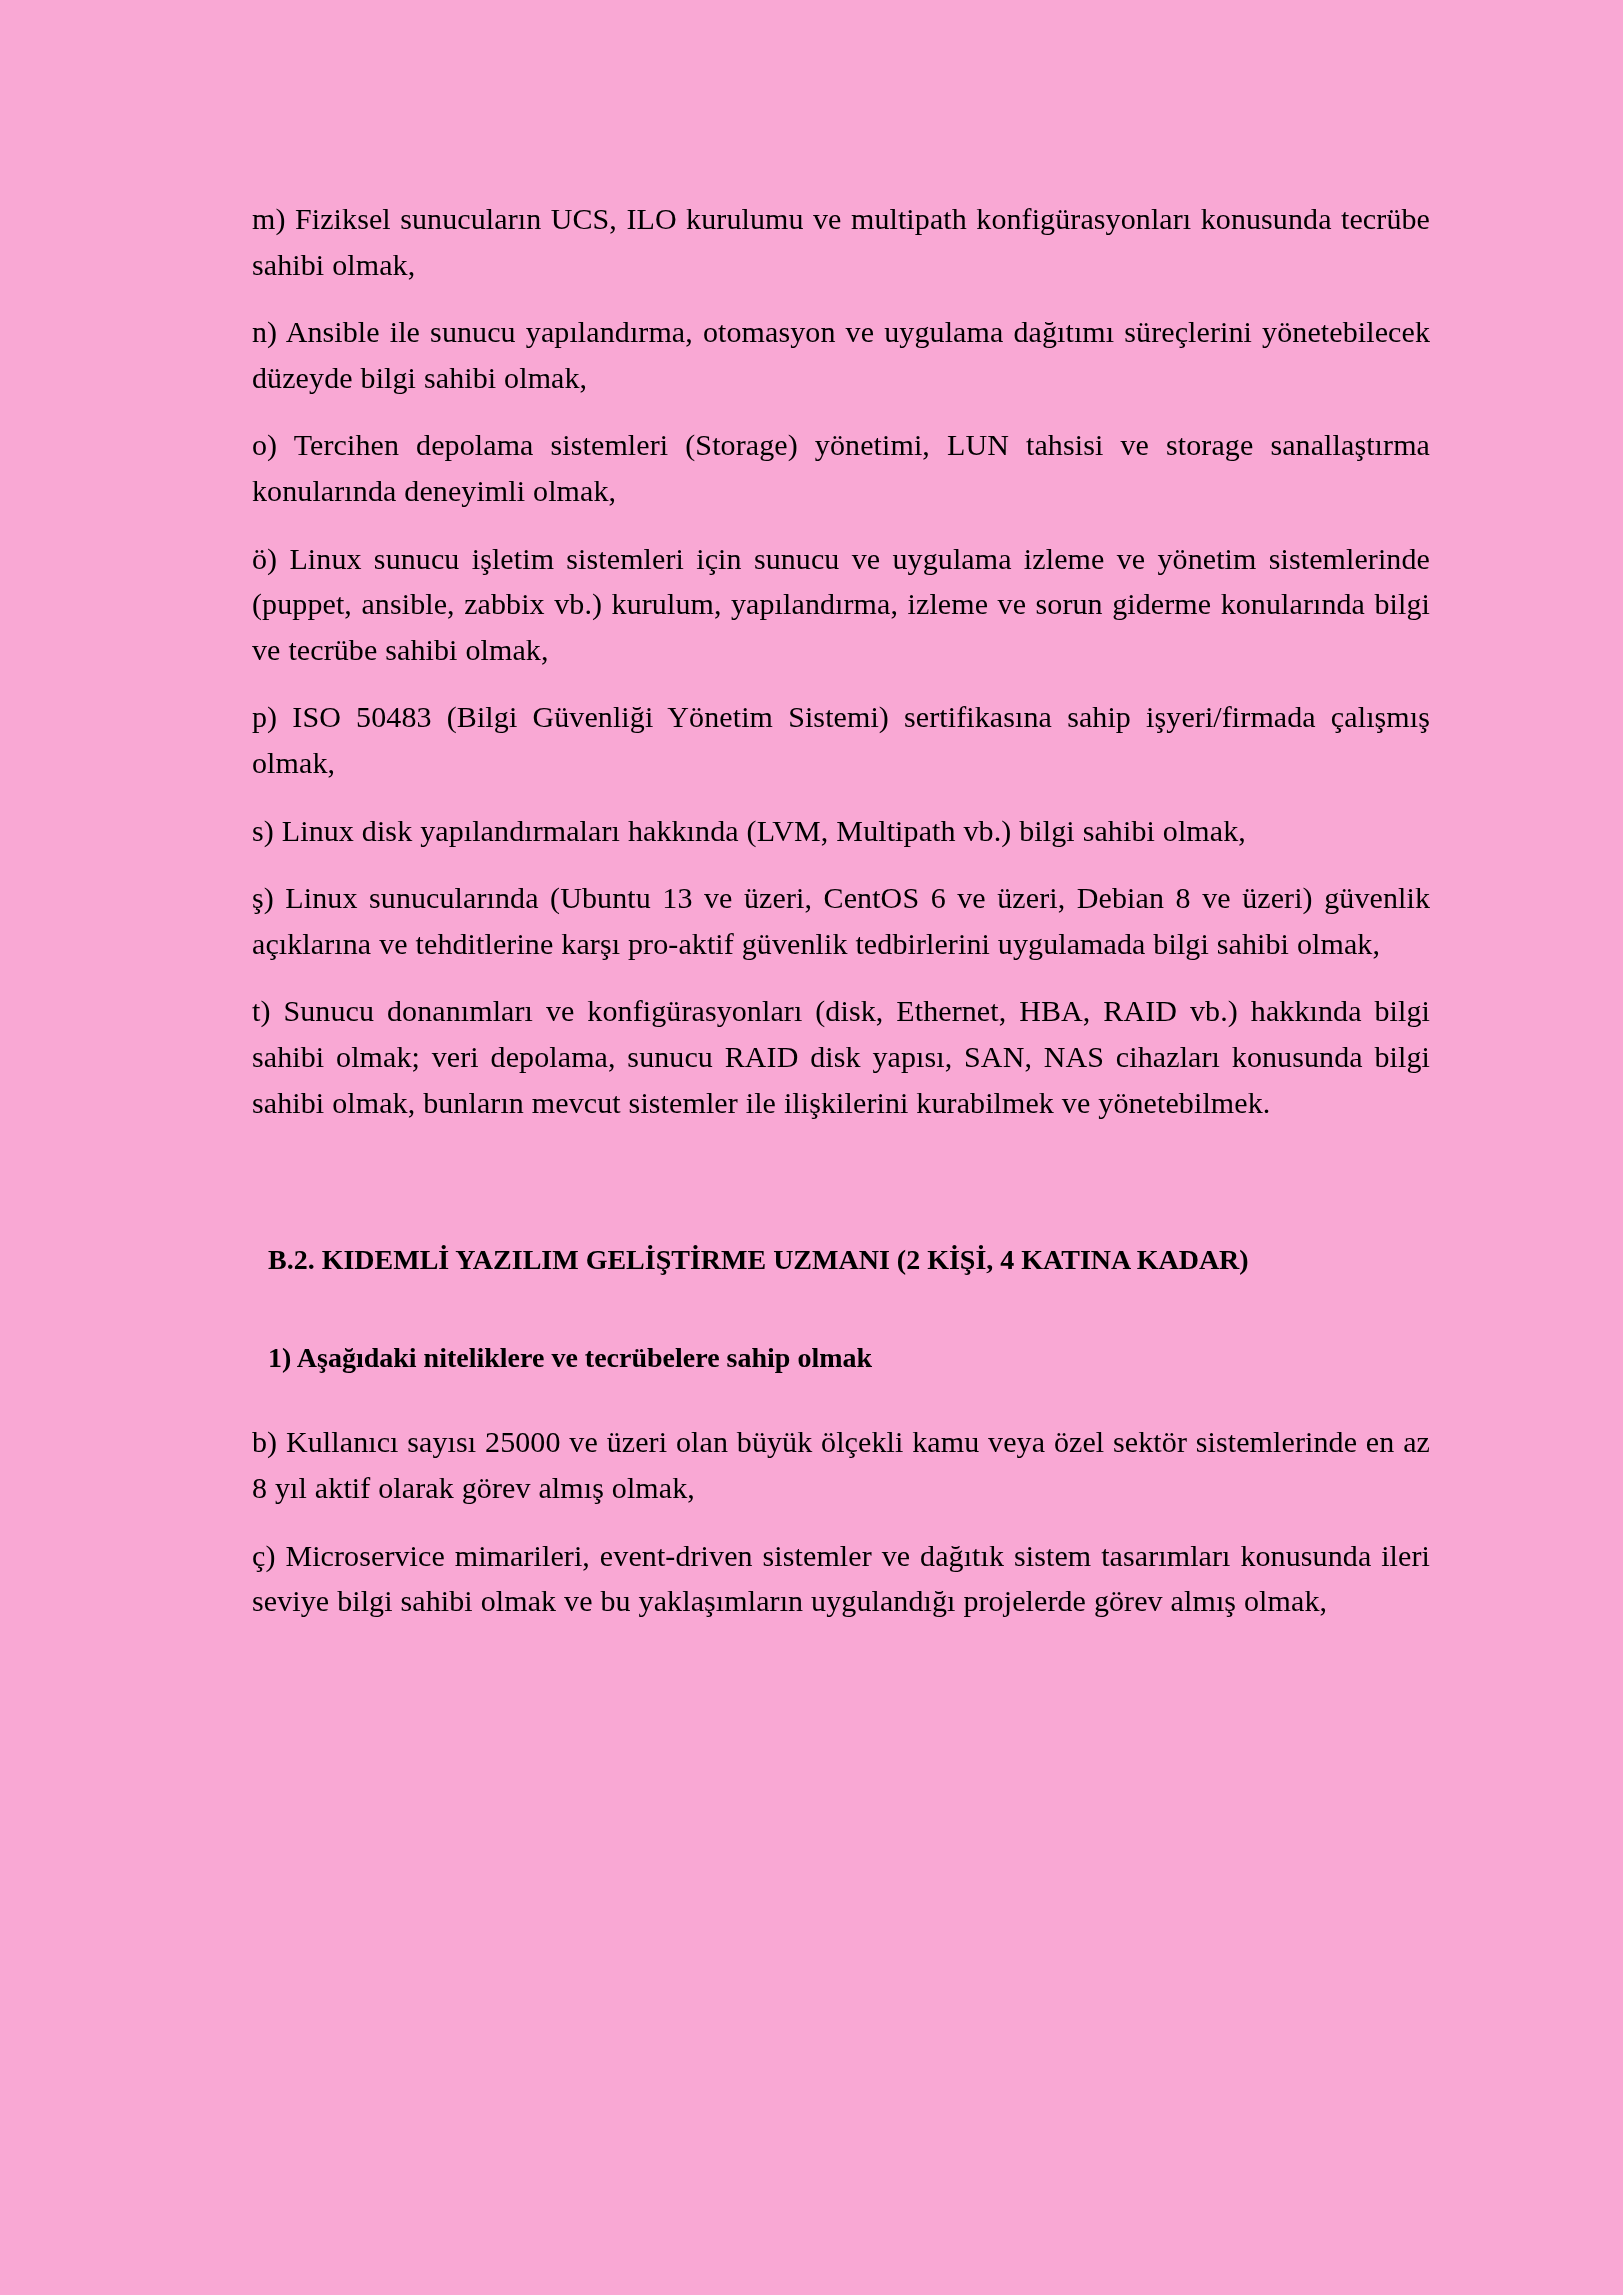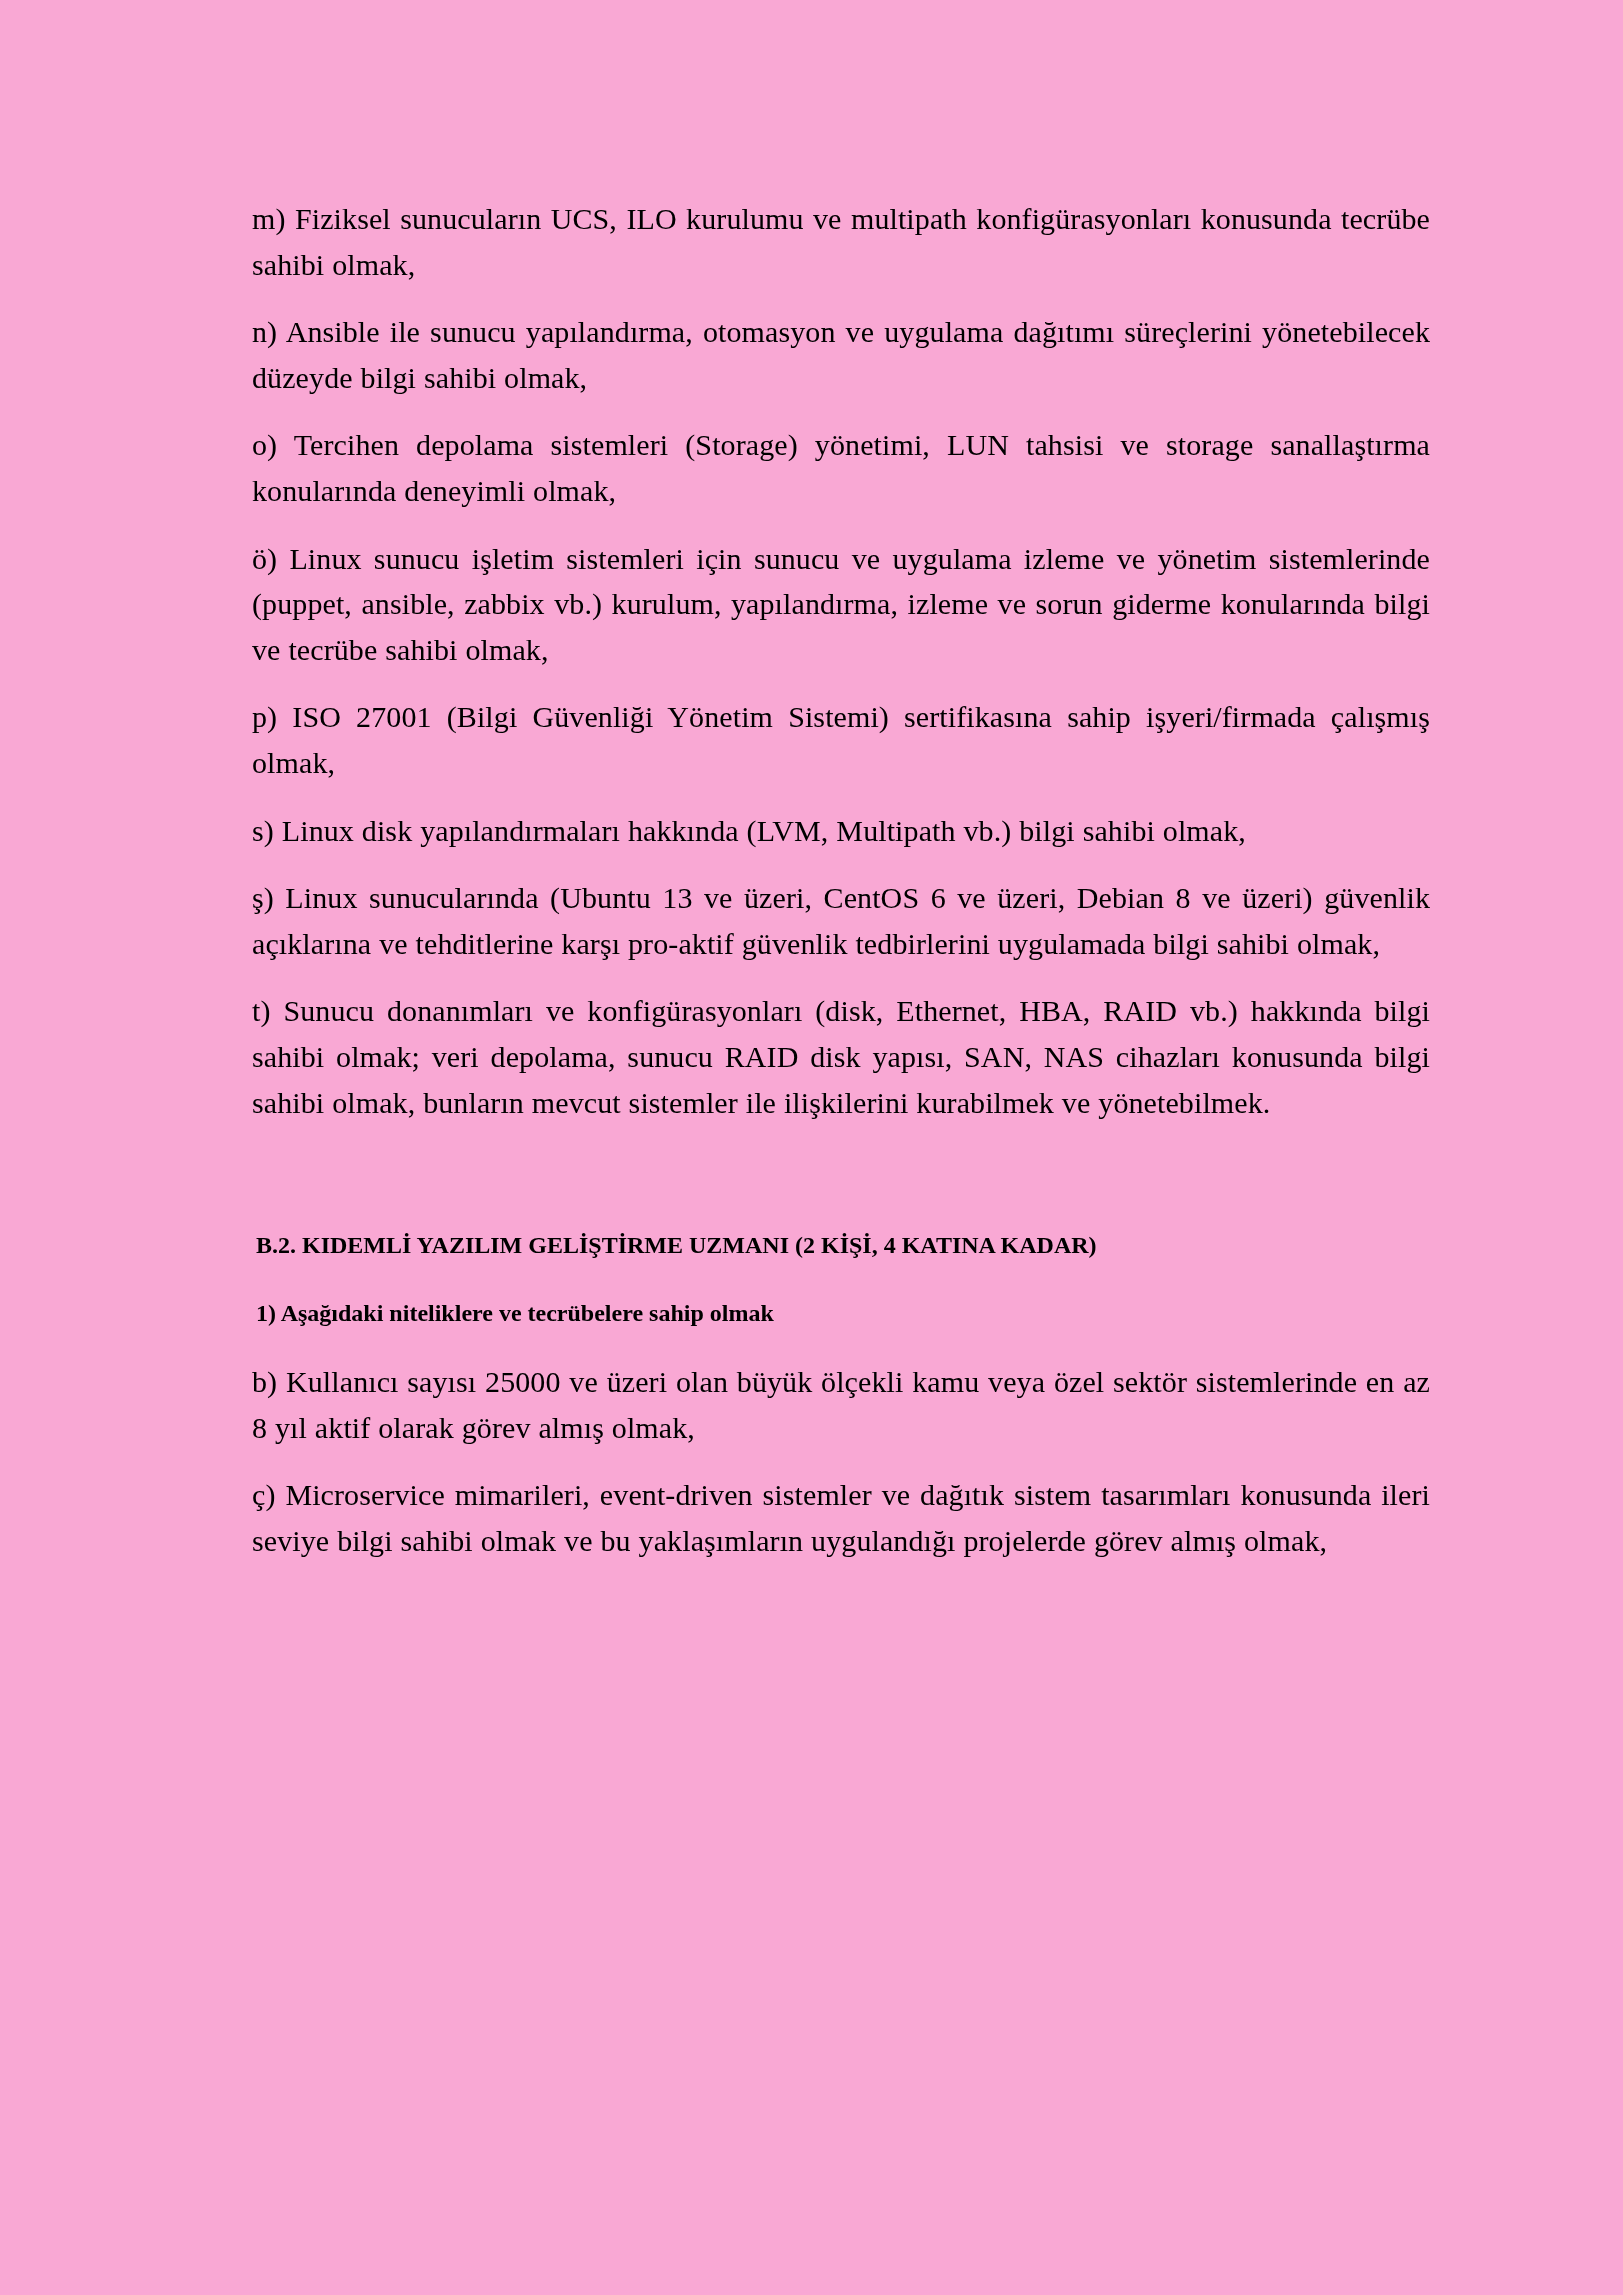--- a/index.html
+++ b/index.html
@@ -35,23 +35,23 @@
     line-height: 1.52;
     text-align: justify;
     text-justify: inter-word;
     letter-spacing: 0.1px;
     word-spacing: 0.3px;
   }
   p.para + p.para {
     margin-top: 22px;
   }
   p.heading {
-    margin: 4px;
+    margin: 16px;
     padding: 0;
-    font-size: 24px;
+    font-size: 28px;
     line-height: 1.52;
     font-weight: bold;
     text-align: left;
   }
   .gap-large {
     height: 98px;
   }
   .gap-small {
     height: 23.6px;
   }
@@ -63,21 +63,21 @@
   <div class="content">
 
     <p class="para">m) Fiziksel sunucuların UCS, ILO kurulumu ve multipath konfigürasyonları konusunda tecrübe sahibi olmak,</p>
 
     <p class="para">n) Ansible ile sunucu yapılandırma, otomasyon ve uygulama dağıtımı süreçlerini yönetebilecek düzeyde bilgi sahibi olmak,</p>
 
     <p class="para">o) Tercihen depolama sistemleri (Storage) yönetimi, LUN tahsisi ve storage sanallaştırma konularında deneyimli olmak,</p>
 
     <p class="para">ö) Linux sunucu işletim sistemleri için sunucu ve uygulama izleme ve yönetim sistemlerinde (puppet, ansible, zabbix vb.) kurulum, yapılandırma, izleme ve sorun giderme konularında bilgi ve tecrübe sahibi olmak,</p>
 
-    <p class="para">p) ISO 27001 (Bilgi Güvenliği Yönetim Sistemi) sertifikasına sahip işyeri/firmada çalışmış olmak,</p>
+    <p class="para">p) ISO 50483 (Bilgi Güvenliği Yönetim Sistemi) sertifikasına sahip işyeri/firmada çalışmış olmak,</p>
 
 
     <p class="para">s) Linux disk yapılandırmaları hakkında (LVM, Multipath vb.) bilgi sahibi olmak,</p>
 
     <p class="para">ş) Linux sunucularında (Ubuntu 13 ve üzeri, CentOS 6 ve üzeri, Debian 8 ve üzeri) güvenlik açıklarına ve tehditlerine karşı pro-aktif güvenlik tedbirlerini uygulamada bilgi sahibi olmak,</p>
 
     <p class="para">t) Sunucu donanımları ve konfigürasyonları (disk, Ethernet, HBA, RAID vb.) hakkında bilgi sahibi olmak; veri depolama, sunucu RAID disk yapısı, SAN, NAS cihazları konusunda bilgi sahibi olmak, bunların mevcut sistemler ile ilişkilerini kurabilmek ve yönetebilmek.</p>
 
     <div class="gap-large"></div>
 

